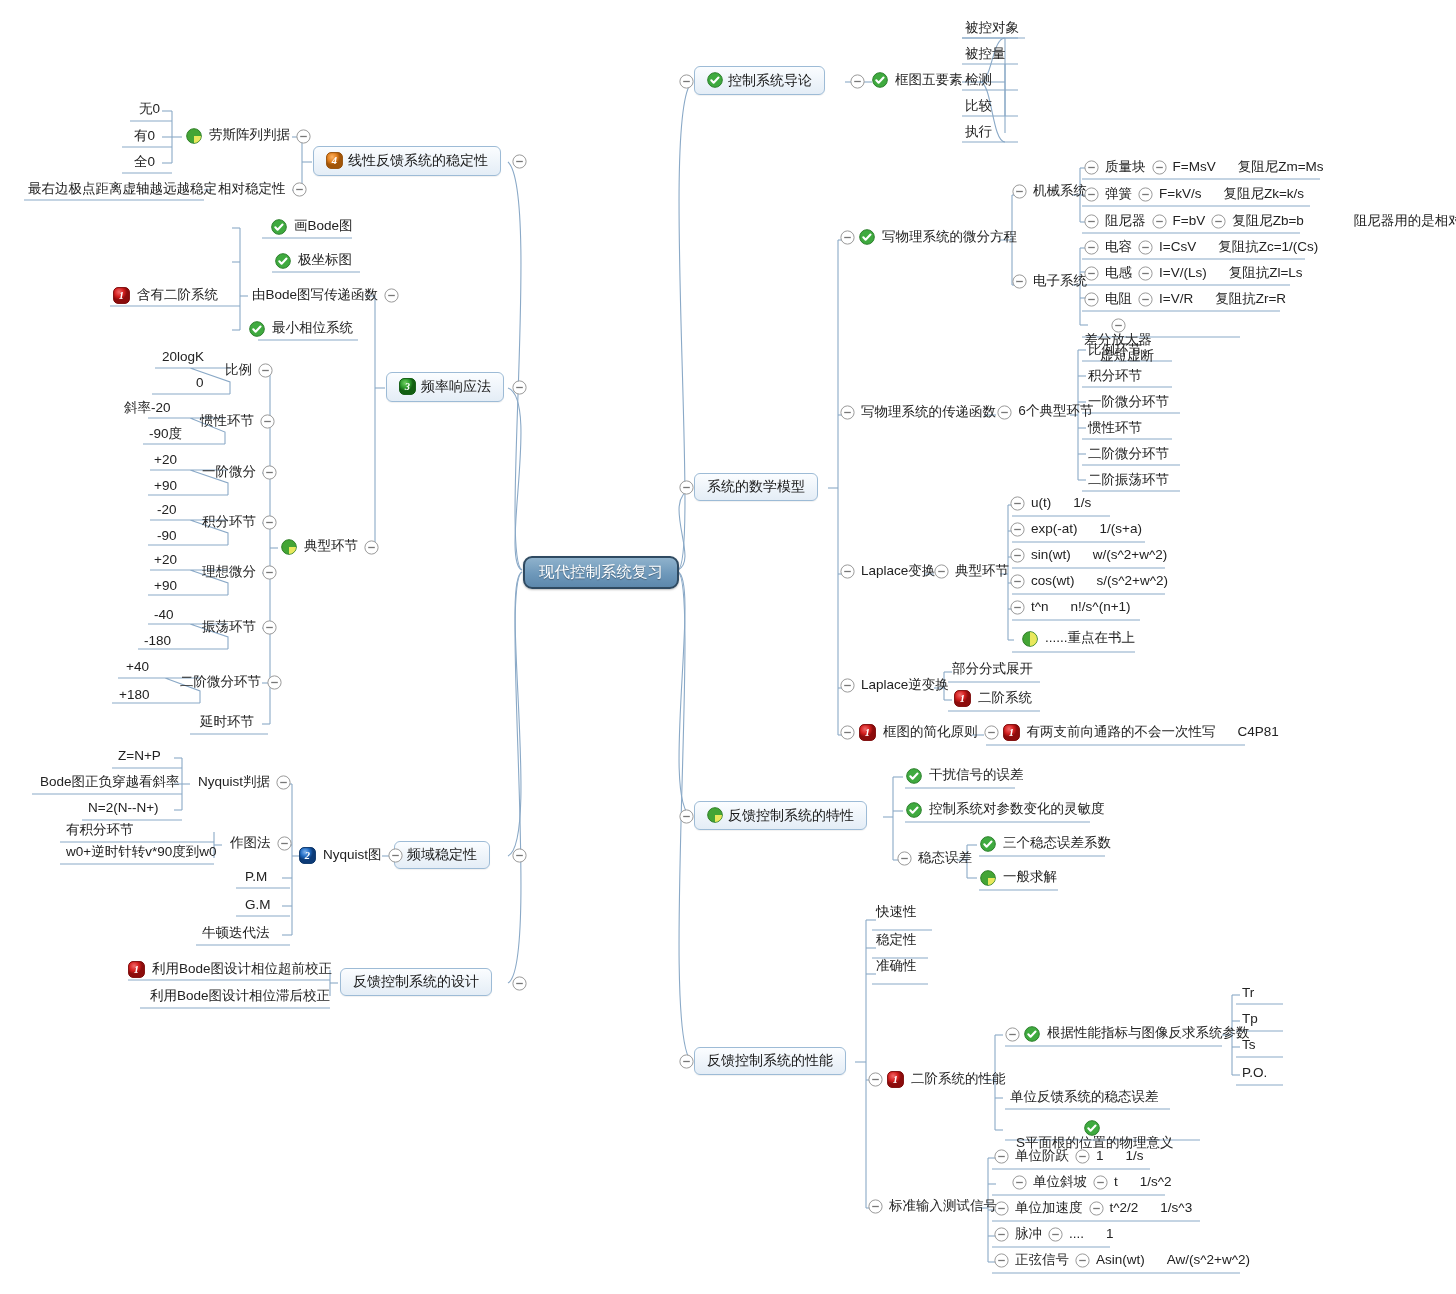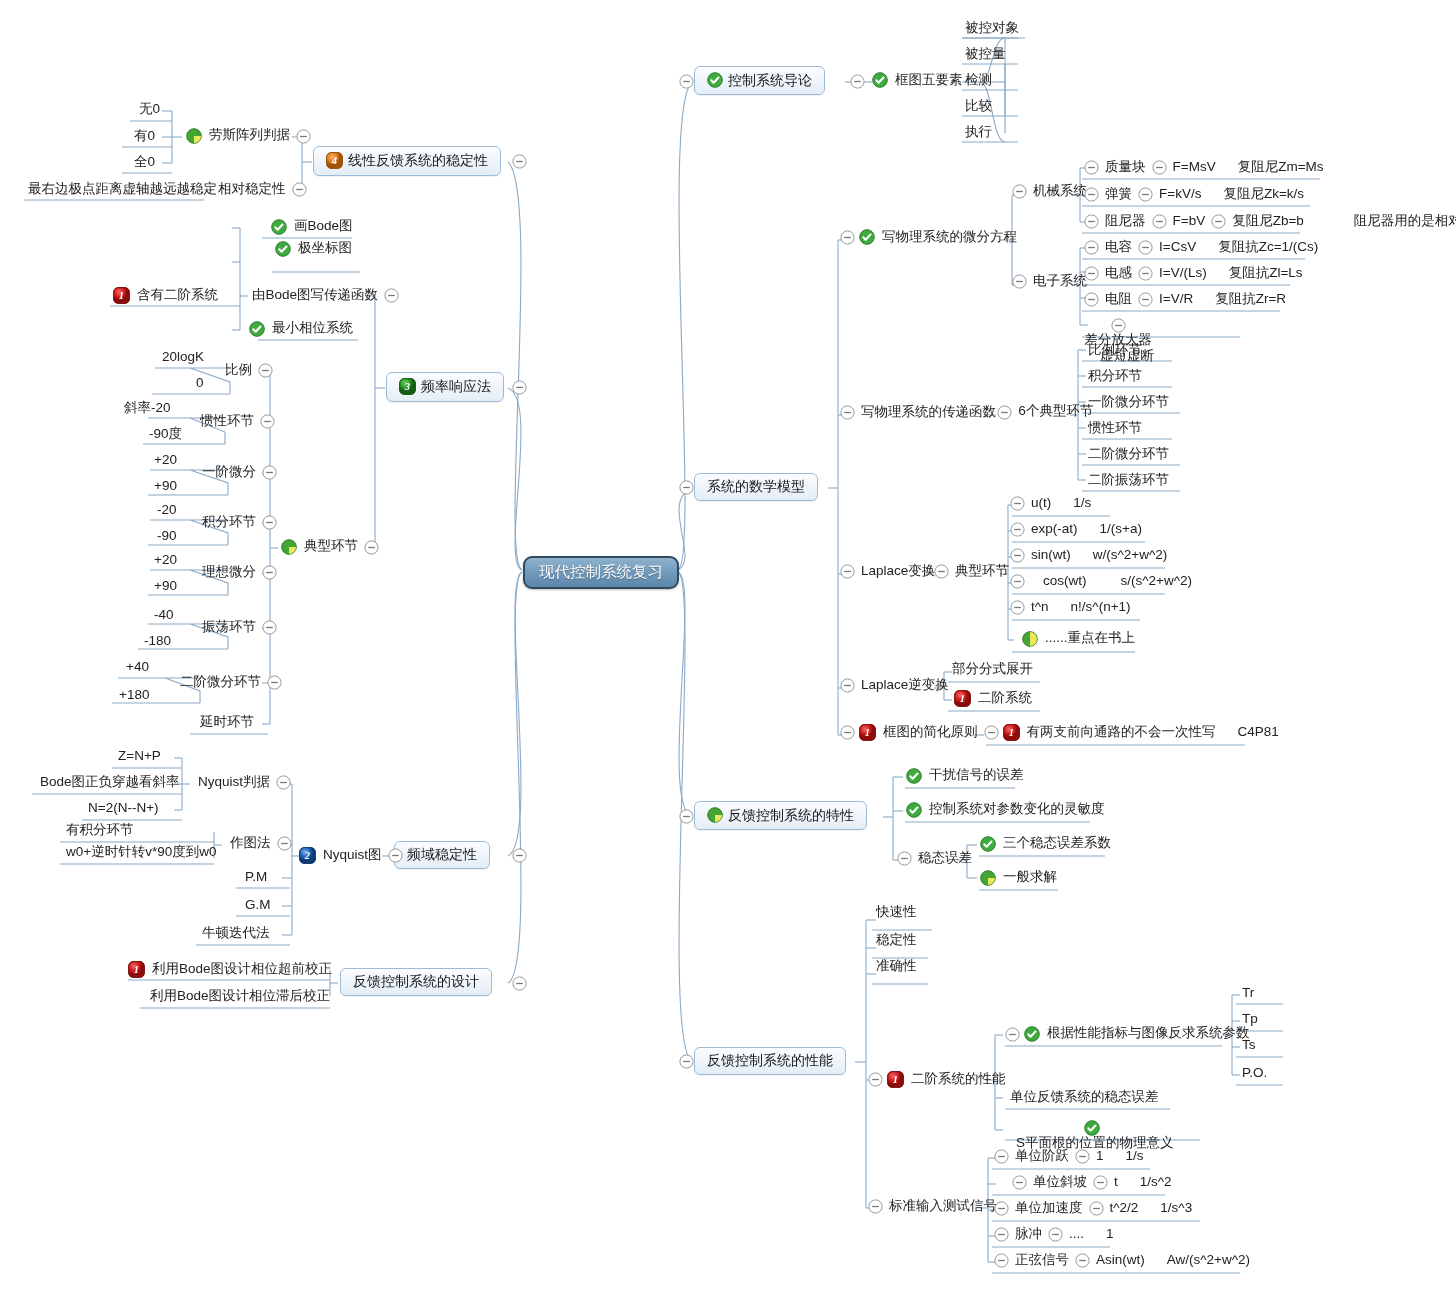--- a/index.html
+++ b/index.html
@@ -610,21 +610,21 @@
 <div class="node" style="left:1006px;top:548px;">
   <span class="ico collapse">
         <svg viewBox="0 0 15 15">
           <circle cx="7.5" cy="7.5" r="6.6" fill="#fff" stroke="#9a9a9a" stroke-width="1"></circle>
           <line x1="4.2" y1="7.5" x2="10.8" y2="7.5" stroke="#777" stroke-width="1.3"></line>
         </svg>
       </span>
   <span class="leaf">sin(wt)</span>
   <span class="leaf note">w/(s^2+w^2)</span>
 </div>
-<div class="node" style="left:1006px;top:574px;gap:12px;">
+<div class="node" style="left:1006px;top:574px;">
   <span class="ico collapse">
         <svg viewBox="0 0 15 15">
           <circle cx="7.5" cy="7.5" r="6.6" fill="#fff" stroke="#9a9a9a" stroke-width="1"></circle>
           <line x1="4.2" y1="7.5" x2="10.8" y2="7.5" stroke="#777" stroke-width="1.3"></line>
         </svg>
       </span>
   <span class="leaf">cos(wt)</span>
   <span class="leaf note">s/(s^2+w^2)</span>
 </div>
 <div class="node" style="left:1006px;top:600px;">
@@ -1052,21 +1052,21 @@
 </div>
 <div class="node" style="left:271px;top:219px;">
   <span class="ico check">
         <svg viewBox="0 0 16 16">
           <circle cx="8" cy="8" r="7.3" fill="#3faa3f" stroke="#2b7f2b" stroke-width="1"></circle>
           <path d="M4.3 8.3l2.3 2.4 4.9-5.2" stroke="#fff" stroke-width="2.1" fill="none" stroke-linecap="round" stroke-linejoin="round"></path>
         </svg>
       </span>
   <span class="leaf">画Bode图</span>
 </div>
-<div class="node" style="left:275px;top:241px;font-family:Liberation Serif, serif;">
+<div class="node" style="left:275px;top:253px;font-family:Liberation Serif, serif;">
   <span class="ico check">
         <svg viewBox="0 0 16 16">
           <circle cx="8" cy="8" r="7.3" fill="#3faa3f" stroke="#2b7f2b" stroke-width="1"></circle>
           <path d="M4.3 8.3l2.3 2.4 4.9-5.2" stroke="#fff" stroke-width="2.1" fill="none" stroke-linecap="round" stroke-linejoin="round"></path>
         </svg>
       </span>
   <span class="leaf">极坐标图</span>
 </div>
 <div class="node" style="left:249px;top:321px;">
   <span class="ico check">

